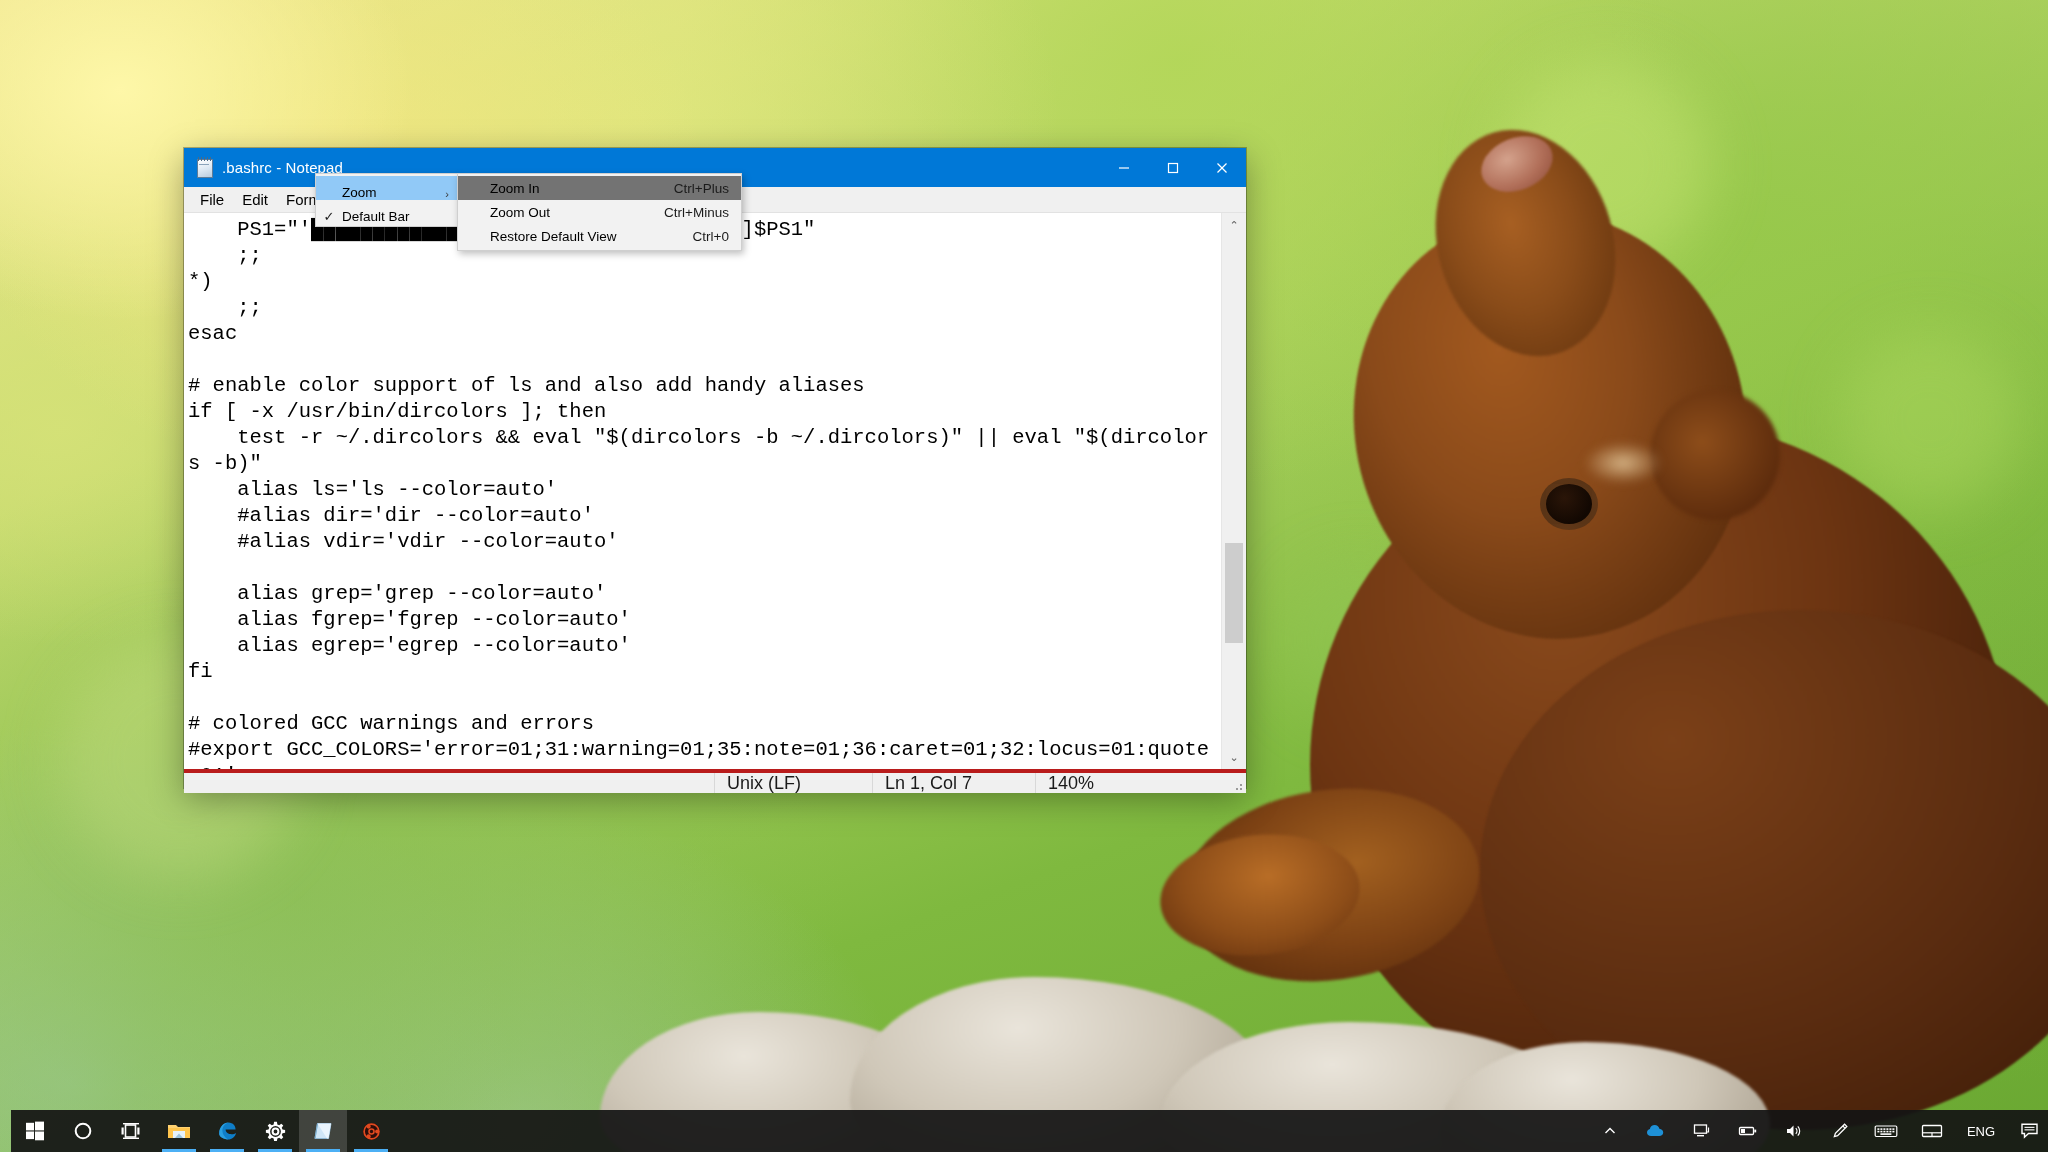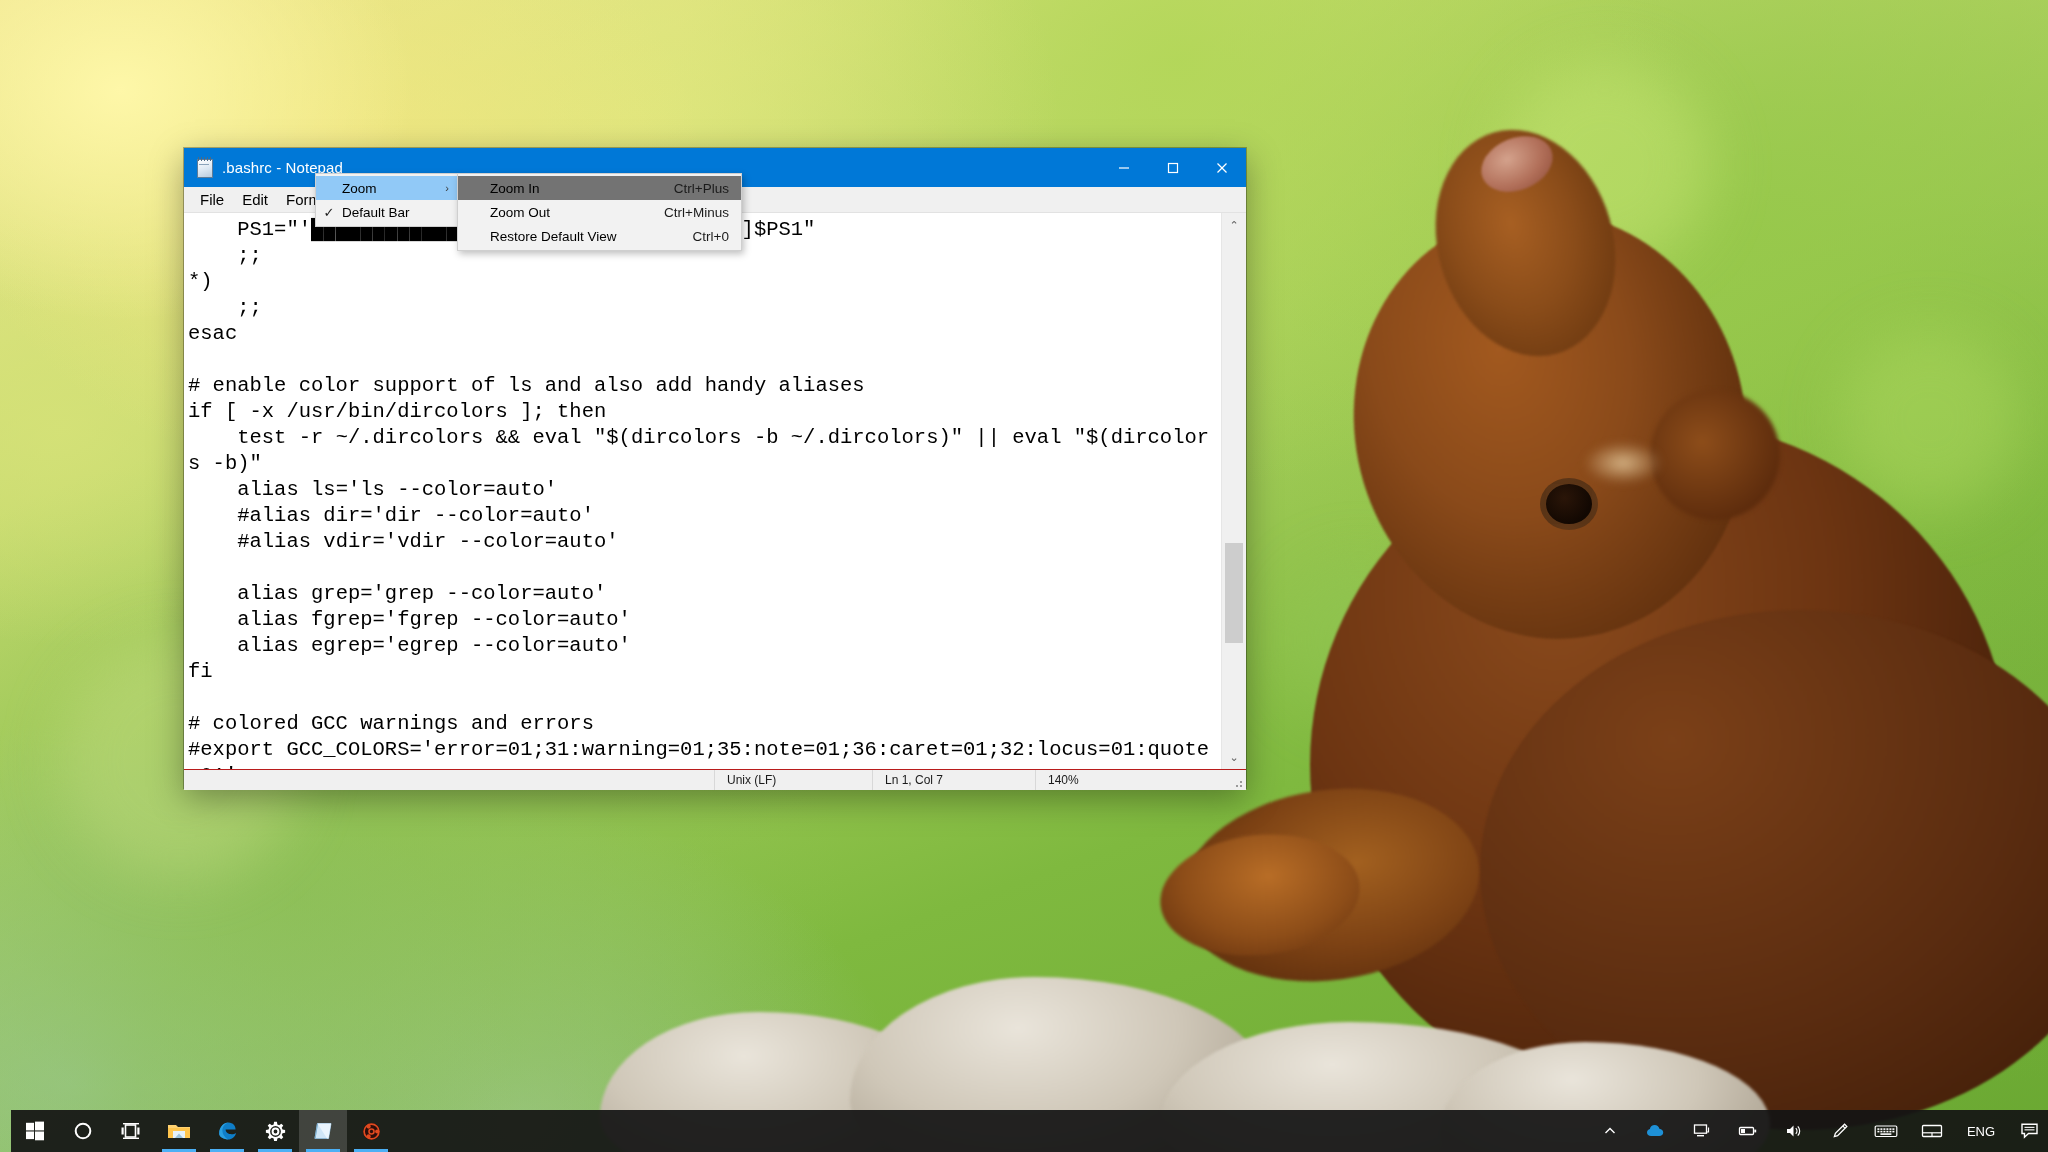--- a/index.html
+++ b/index.html
@@ -206,23 +206,23 @@
   #vscroll-down { bottom: 0; }
   #vscroll-thumb {
     position: absolute; left: 3px; width: 18px;
     top: 330px; height: 100px;
     background: #cdcdcd;
   }
 
   #statusbar {
     height: 20px;
     background: #f0f0f0;
-    border-top: 1px solid #b91c1c;
+    border-top: 4px solid #b91c1c;
     display: flex; align-items: center;
-    font-size: 12px; color: #1a1a1a;
+    font-size: 18px; color: #1a1a1a;
     position: relative;
   }
   .sb-cell {
     height: 20px; display: flex; align-items: center;
     padding-left: 12px;
     border-left: 1px solid #d8d8d8;
   }
   #sb-spacer { flex: 0 0 530px; height: 20px; }
   #sb-unix  { flex: 0 0 145px; }
   #sb-lncol { flex: 0 0 150px; }
@@ -241,21 +241,21 @@
     left: 131px; top: 25px;
     width: 142px;
     background: #f2f2f2;
     border: 1px solid #cfcfcf;
     box-shadow: 2px 3px 7px rgba(0,0,0,0.25);
     padding: 2px 0;
     z-index: 40;
   }
   .vm-row {
     height: 24px;
-    display: flex; align-items: center;
+    display: flex; align-items: flex-end;
     font-size: 13.5px; color: #000;
     position: relative;
   }
   .vm-row.selected { background: #91c9f7; }
   .vm-check {
     width: 26px; text-align: center; font-size: 13px; color: #1b1b1b;
   }
   .vm-label { flex: 1; }
   .vm-arrow {
     width: 22px; text-align: center; font-size: 11px; color: #3a3a3a;

